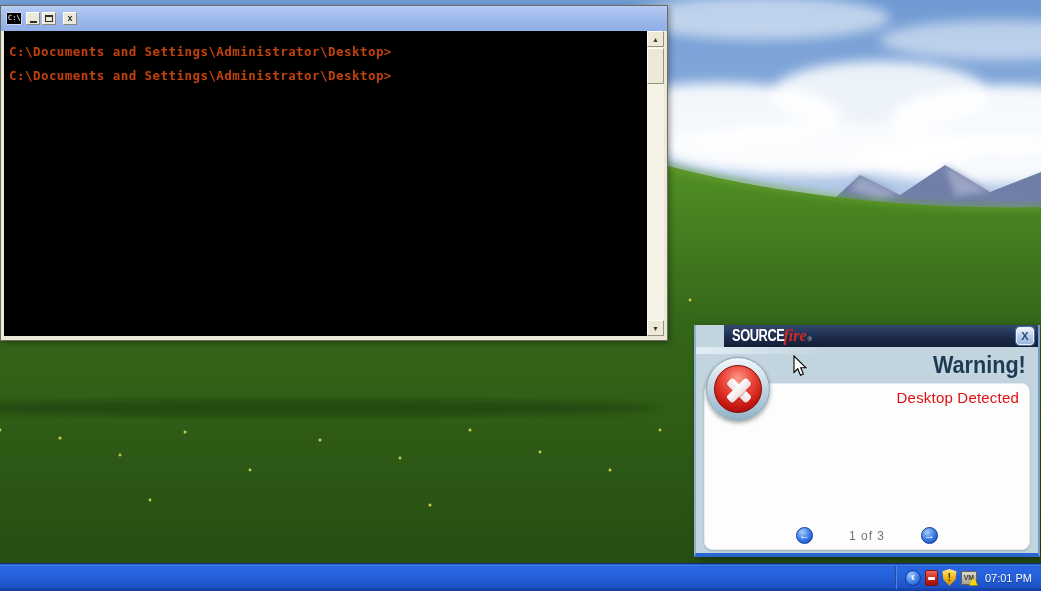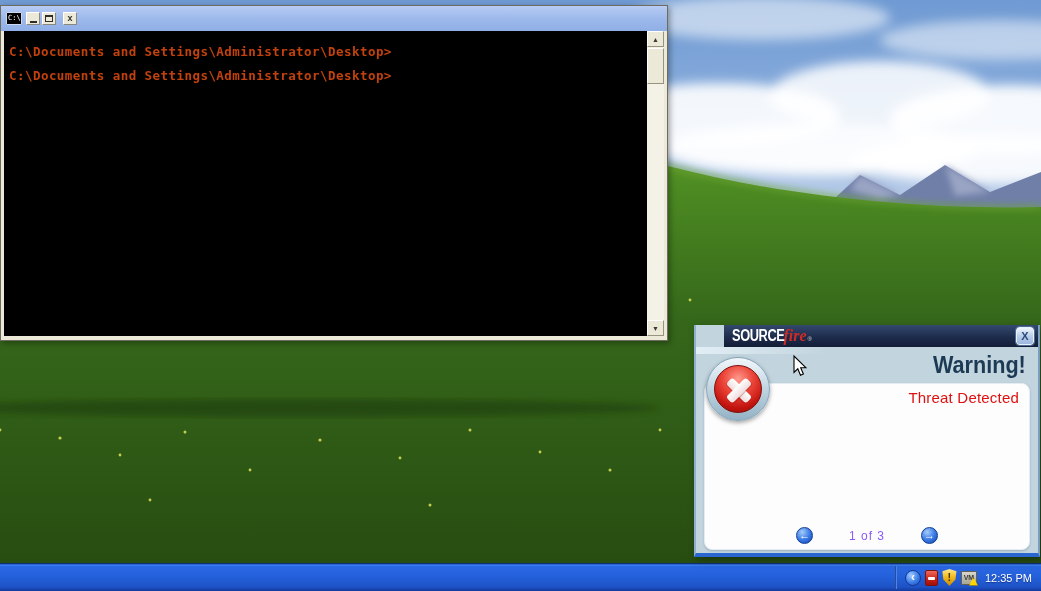--- a/index.html
+++ b/index.html
@@ -99,21 +99,21 @@
   .dlg-status { position:absolute; top:5px; right:10px; font-size:15px; color:#e01010;
     letter-spacing:.2px; }
   .dlg-message { position:absolute; top:42px; left:10px; width:294px; font-size:12.5px;
     line-height:15px; color:#1c1c1c; }
   .dlg-nav { position:absolute; left:0; right:0; bottom:5px; display:flex;
     align-items:center; justify-content:center; gap:36px; }
   .nav-btn { width:17px; height:17px; border-radius:50%;
     background:radial-gradient(circle at 35% 28%, #a5ccf8, #3d7de8 50%, #1244ad);
     border:1px solid #0f3a96; color:#fff; font-size:11px; font-weight:bold;
     display:flex; align-items:center; justify-content:center; line-height:1; cursor:default; }
-  .dlg-pagination { font-size:12px; color:#8b5cf6; letter-spacing:1px; }
+  .dlg-pagination { font-size:12px; color:#737373; letter-spacing:1px; }
   .dlg-xicon { position:absolute; top:10px; left:10px; width:64px; height:64px; border-radius:50%;
     background:linear-gradient(180deg,#f2f7fa 0%,#c9dbe6 40%,#93b2c5 100%);
     border:1px solid #86a6bb; box-shadow:0 2px 4px rgba(0,0,0,.35); }
   .dlg-xicon .sphere { position:absolute; left:7px; top:7px; width:48px; height:48px; border-radius:50%;
     background:radial-gradient(circle at 50% 28%, #ff9a8e 0%, #ec4438 38%, #c2140e 72%, #8c0a06 100%);
     border:1px solid #7e0f0a; }
   .dlg-xicon .xbar { position:absolute; left:10px; top:20px; width:28px; height:9px; border-radius:3px;
     background:linear-gradient(180deg,#ffffff,#efdcdc); box-shadow:0 1px 1px rgba(120,0,0,.4); }
   .dlg-xicon .xbar.a { transform:rotate(45deg); }
   .dlg-xicon .xbar.b { transform:rotate(-45deg); }
@@ -189,21 +189,21 @@
     <div class="tray-red">
         <div class="bar"></div>
       </div>
     <div class="tray-shield">
       <div class="mark">!</div>
     </div>
     <div class="tray-vm">
       <span>VM</span>
       <div class="warn"></div>
     </div>
-    <div class="tray-clock">12:35 PM</div>
+    <div class="tray-clock">07:01 PM</div>
   </div>
 </div>
 
 <div class="cmd-window">
   <div class="cmd-titlebar">
     <div class="cmd-icon">C:\</div>
     <div class="cmd-buttons">
       <div class="win-btn">
           <div class="min-glyph"></div>
         </div>
@@ -231,21 +231,21 @@
       <span class="src">SOURCE</span>
       <span class="fire">fire</span>
       <span class="reg">®</span>
     </div>
     <div class="dlg-close">X</div>
   </div>
   <div class="dlg-body">
     <div class="dlg-reflection"></div>
     <div class="dlg-heading">Warning!</div>
     <div class="dlg-panel">
-      <div class="dlg-status">Threat Detected</div>
+      <div class="dlg-status">Desktop Detected</div>
       <div class="dlg-nav">
         <div class="nav-btn">←</div>
         <div class="dlg-pagination">1 of 3</div>
         <div class="nav-btn">→</div>
       </div>
     </div>
     <div class="dlg-xicon">
       <div class="sphere">
         <div class="xbar a"></div>
           <div class="xbar b"></div>

